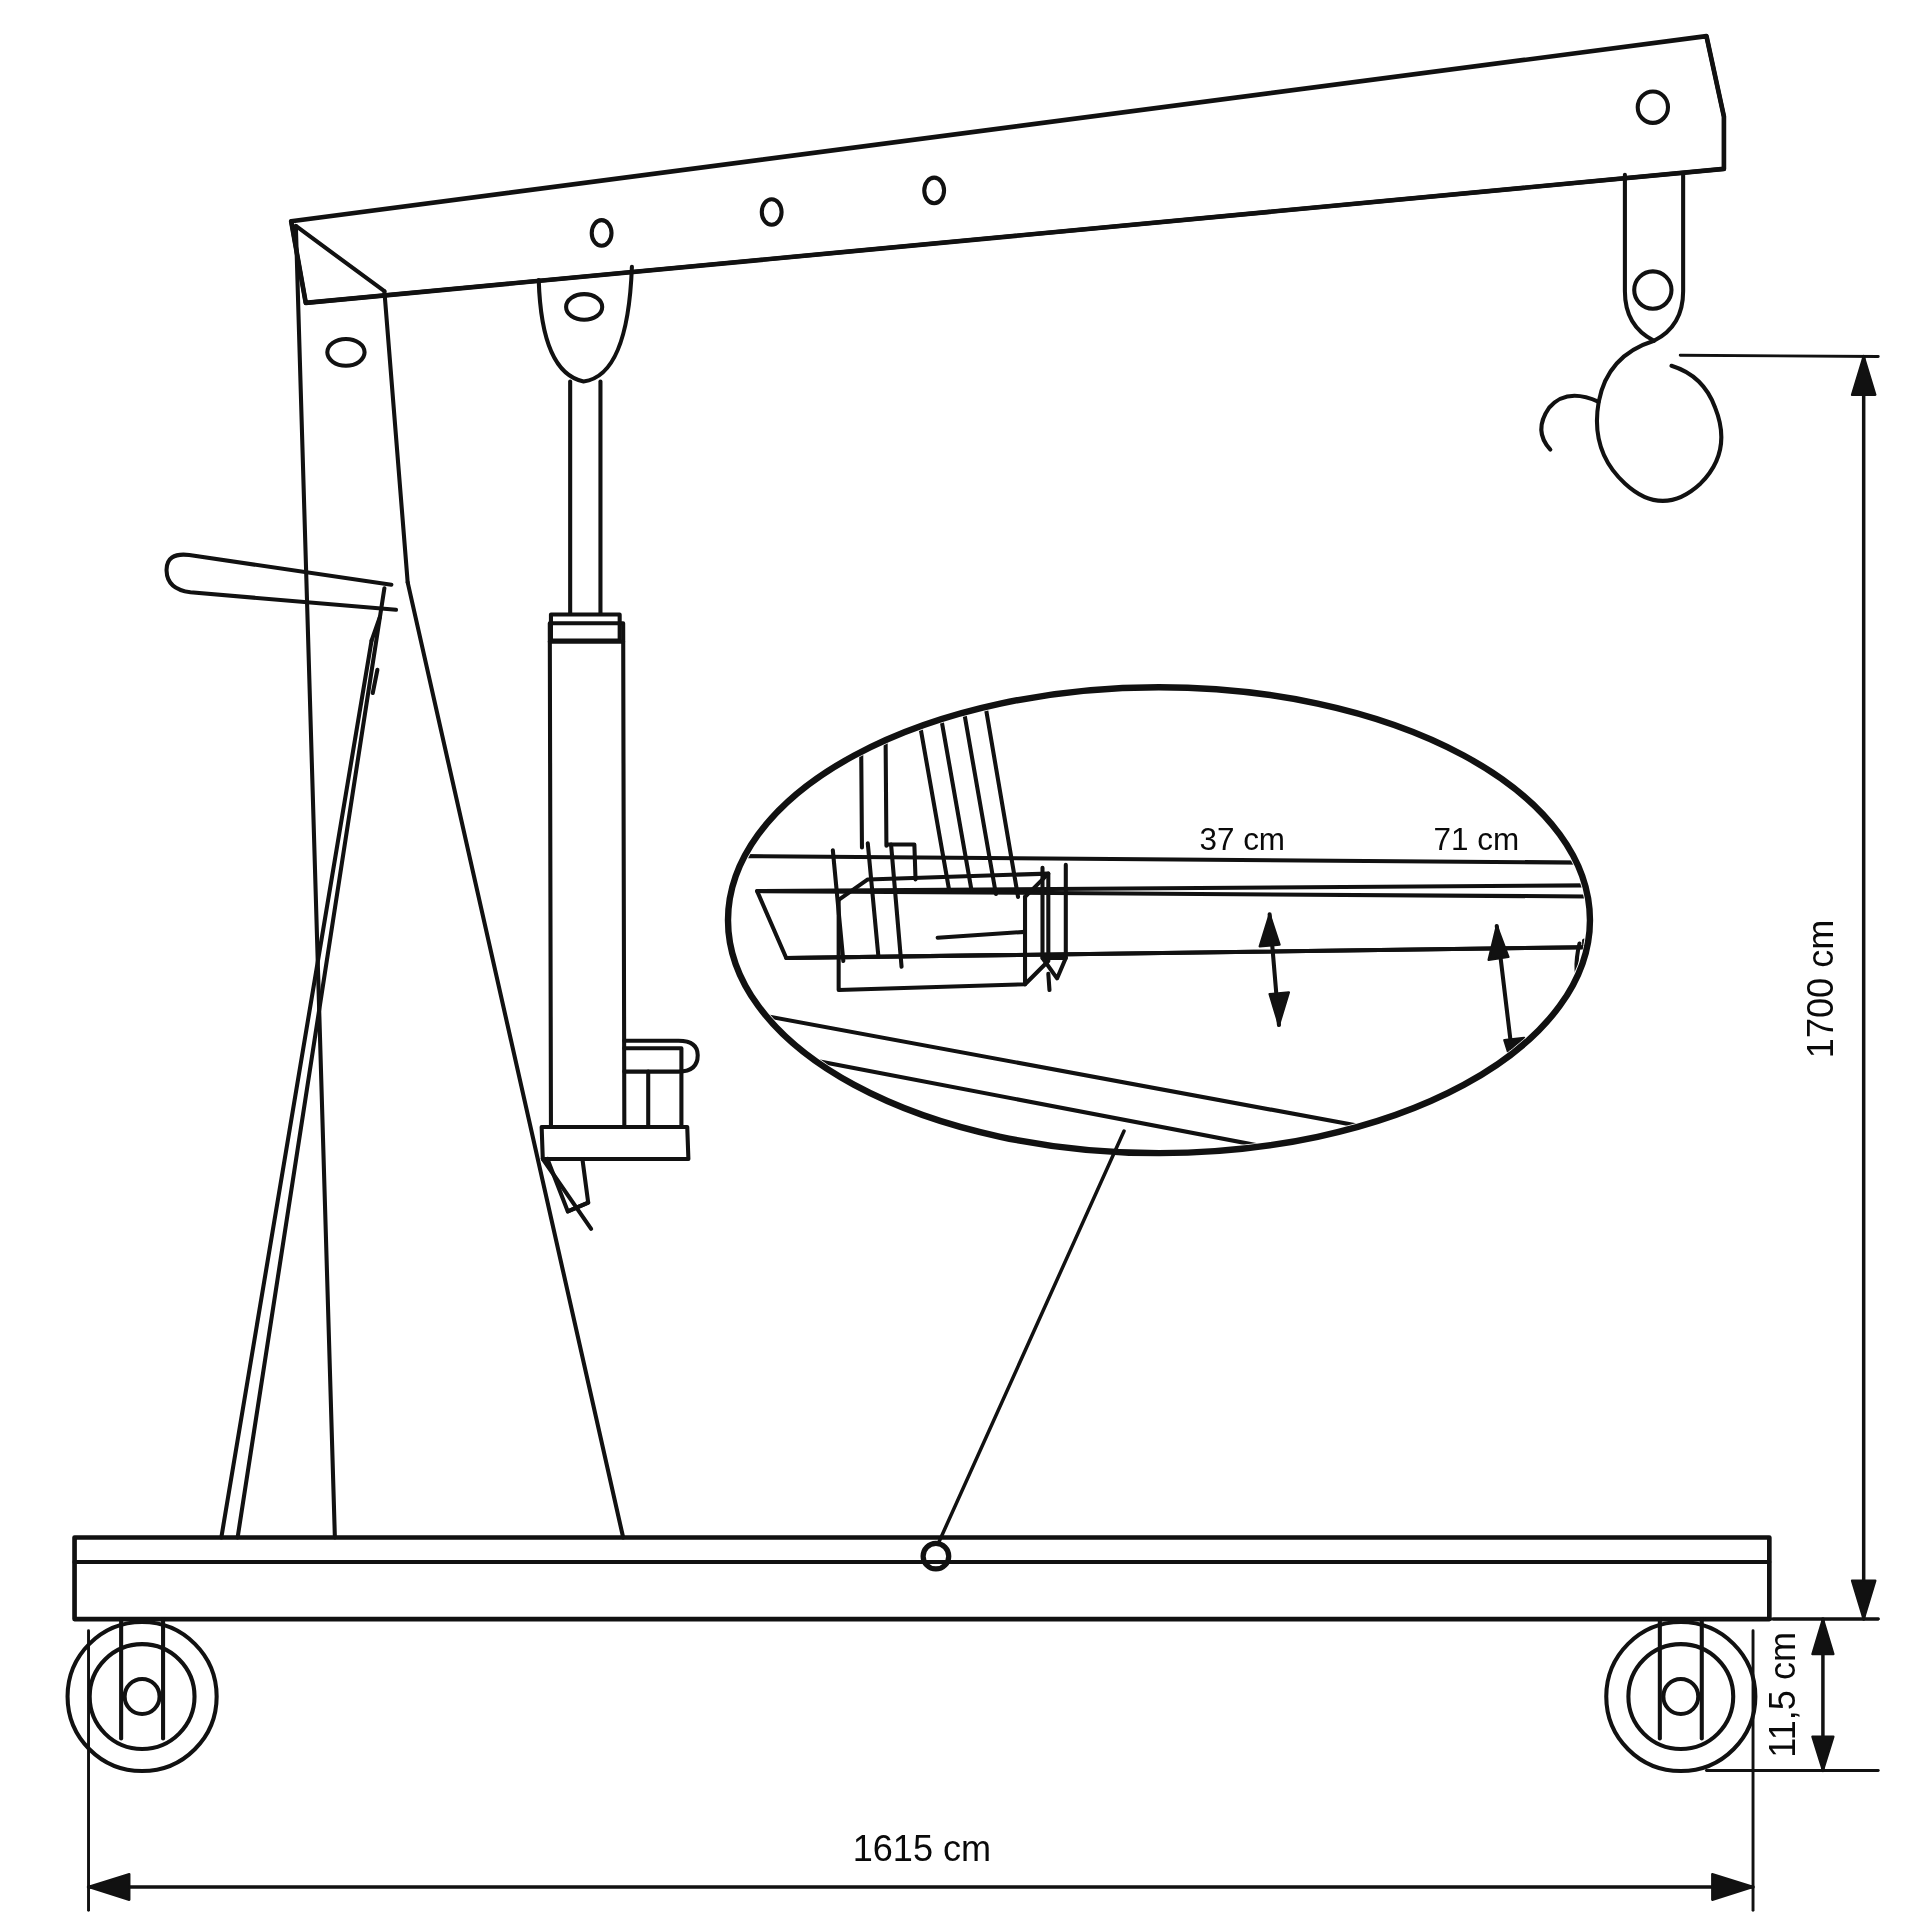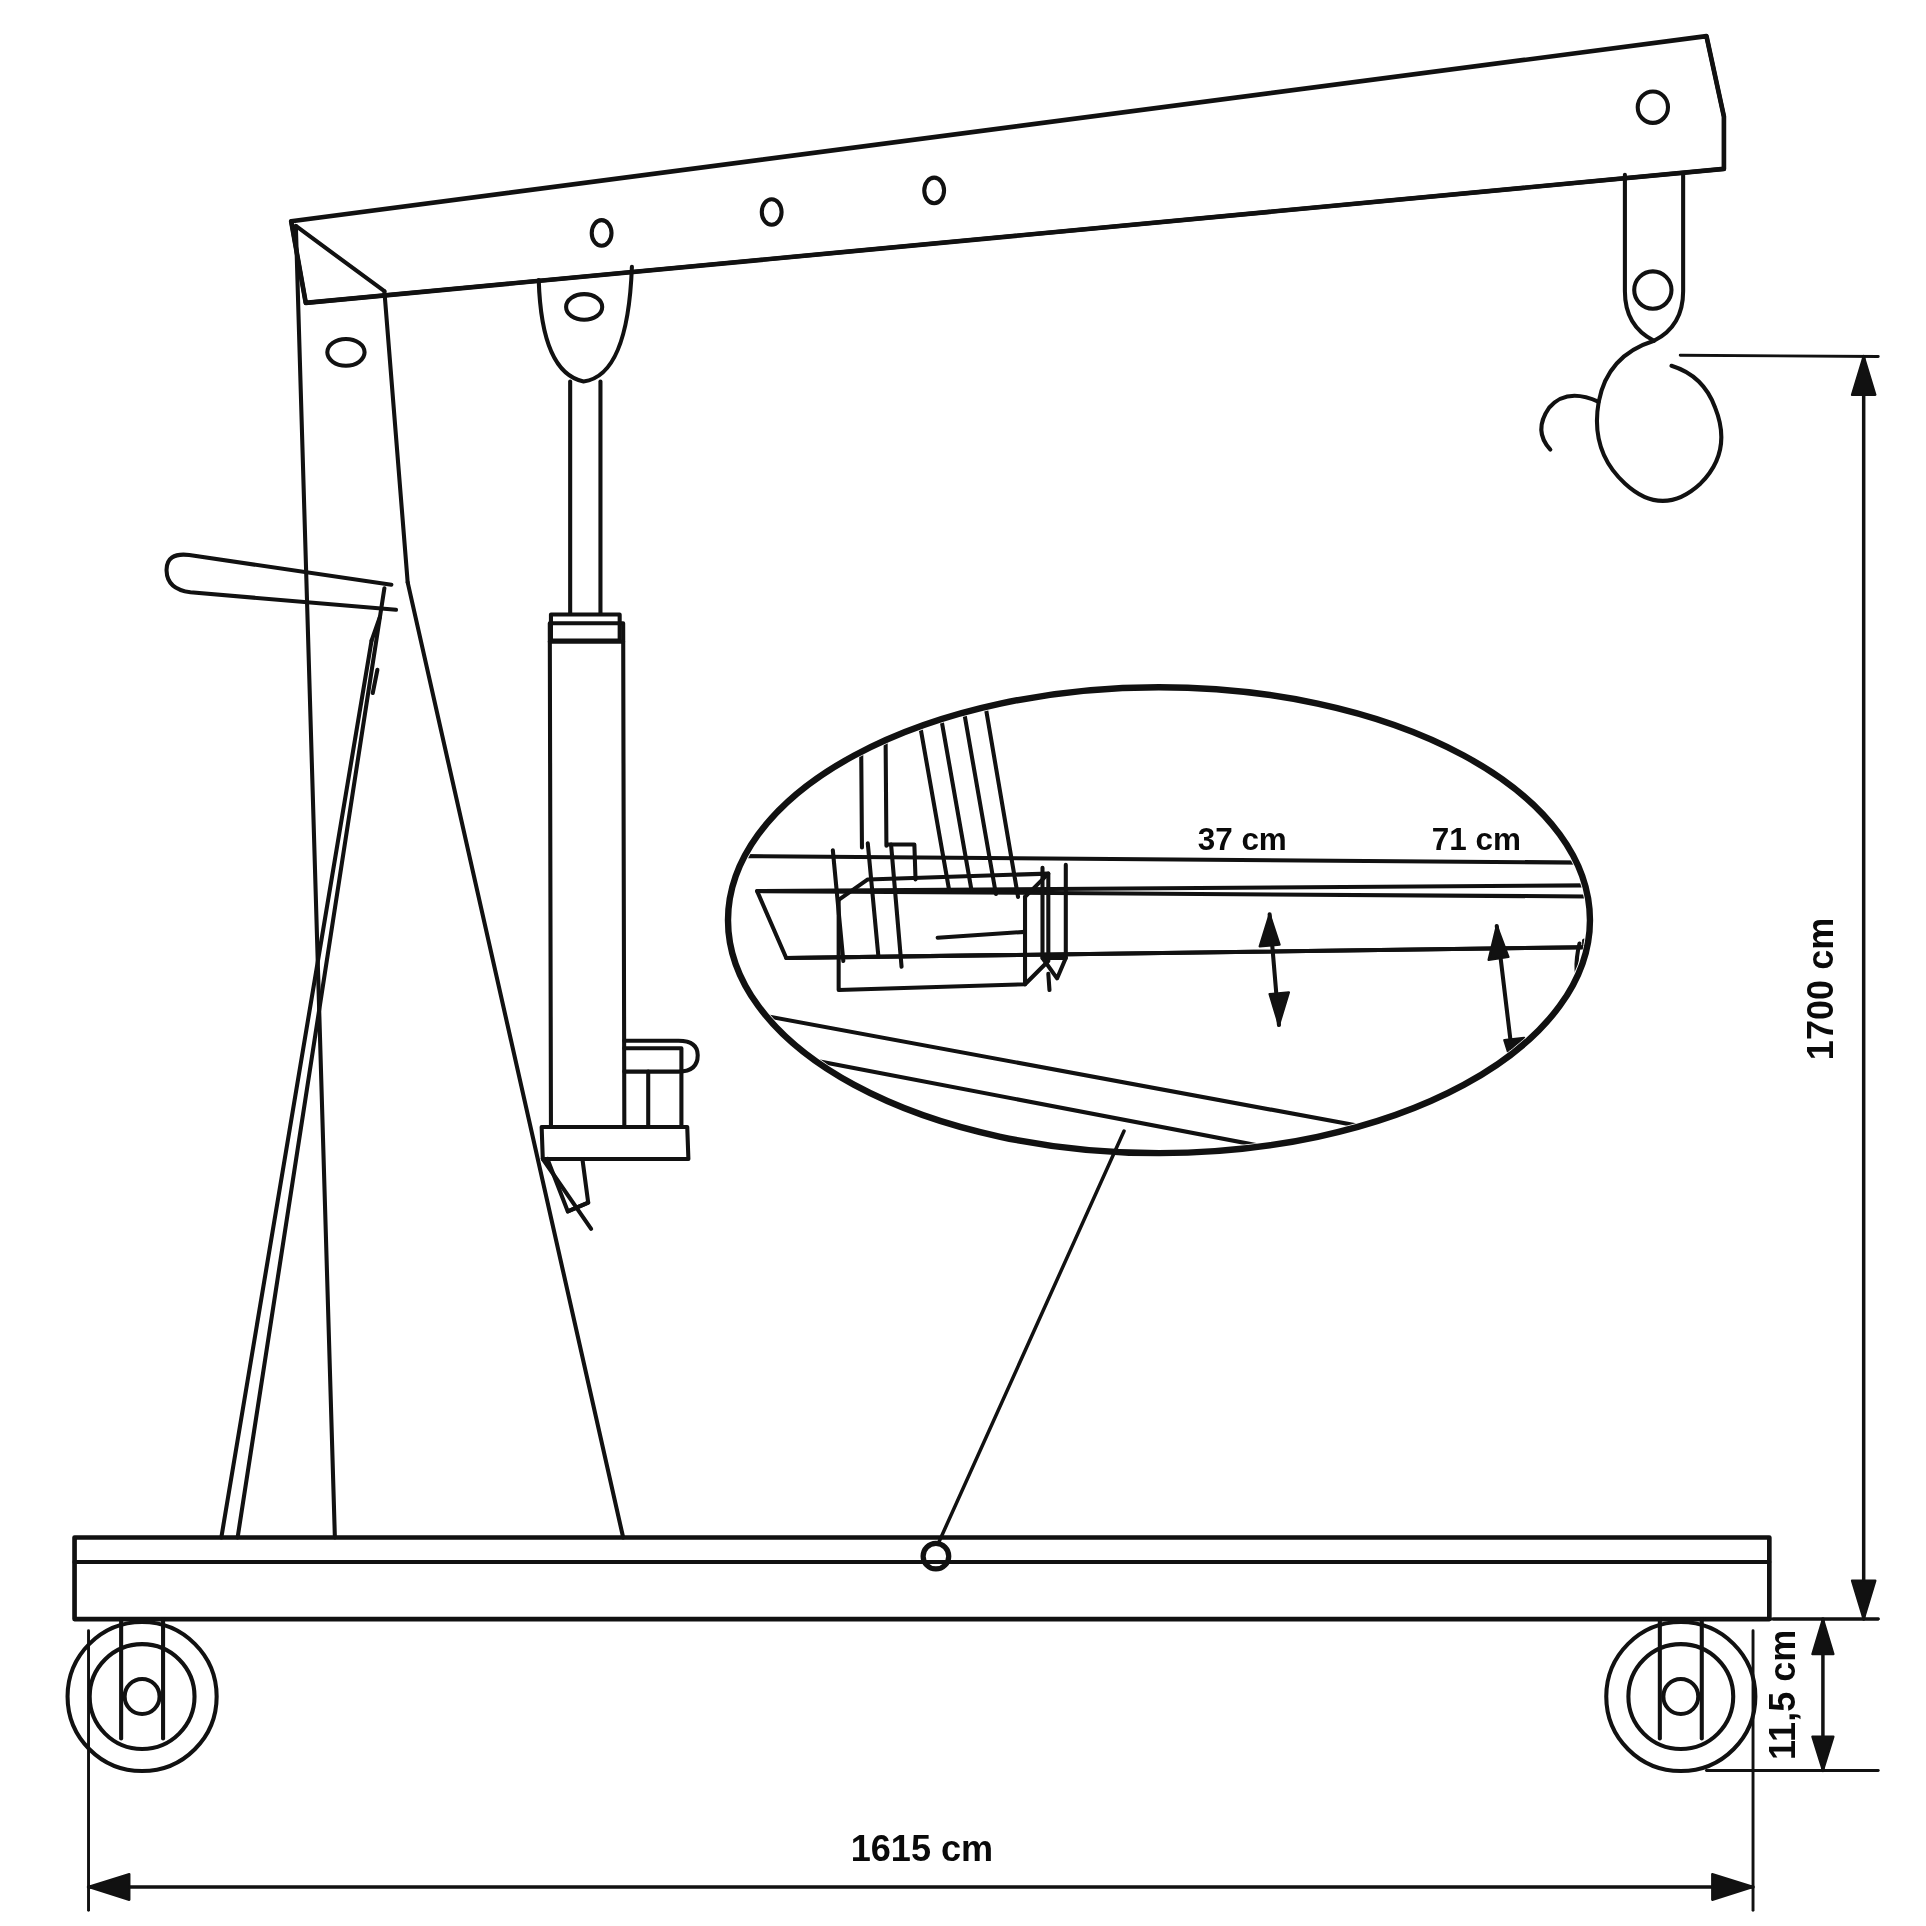--- a/index.html
+++ b/index.html
@@ -1,17 +1,17 @@
 <!DOCTYPE html>
 <html style="font-size:9.3px"><head>
 <meta charset="utf-8">
 <style>
   html,body{margin:0;padding:0;background:#ffffff;}
   body{width:1926px;height:1926px;overflow:hidden;font-family:"Liberation Sans",sans-serif;}
-  #stage{position:relative;width:1926px;height:1926px;background:#fff;font-weight:bold;}
+  #stage{position:relative;width:1926px;height:1926px;background:#fff;}
   svg{display:block;}
   .dimtext{font-family:"Liberation Sans",sans-serif;font-size:54px;fill:#0a0a0a;}
   .dimtext-lg{font-family:"Liberation Sans",sans-serif;font-size:62px;fill:#0a0a0a;}
 </style>
 </head>
 <body>
 
 <div id="stage">
 <svg width="1926" height="1926" viewBox="0 0 3307 3307" xmlns="http://www.w3.org/2000/svg">
 

